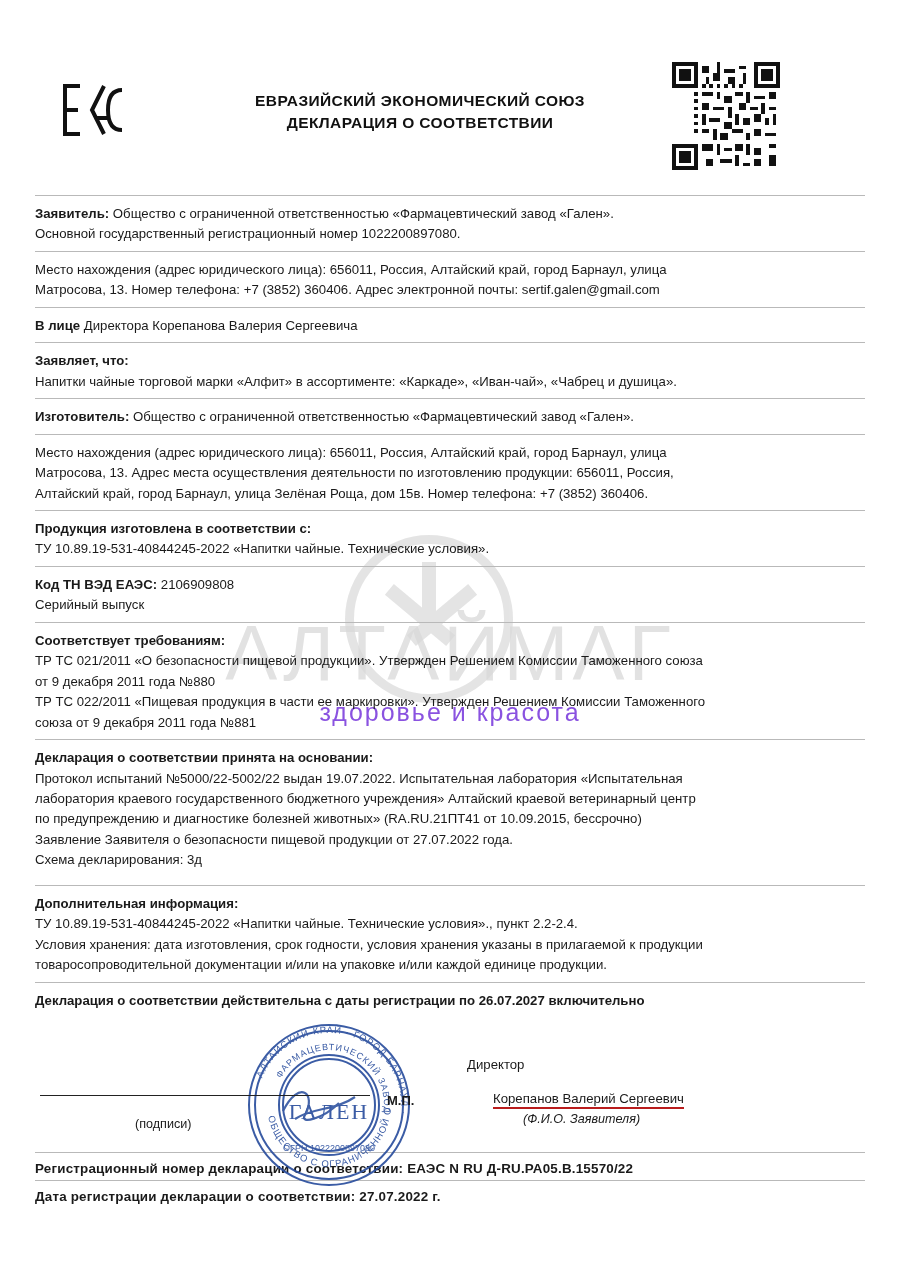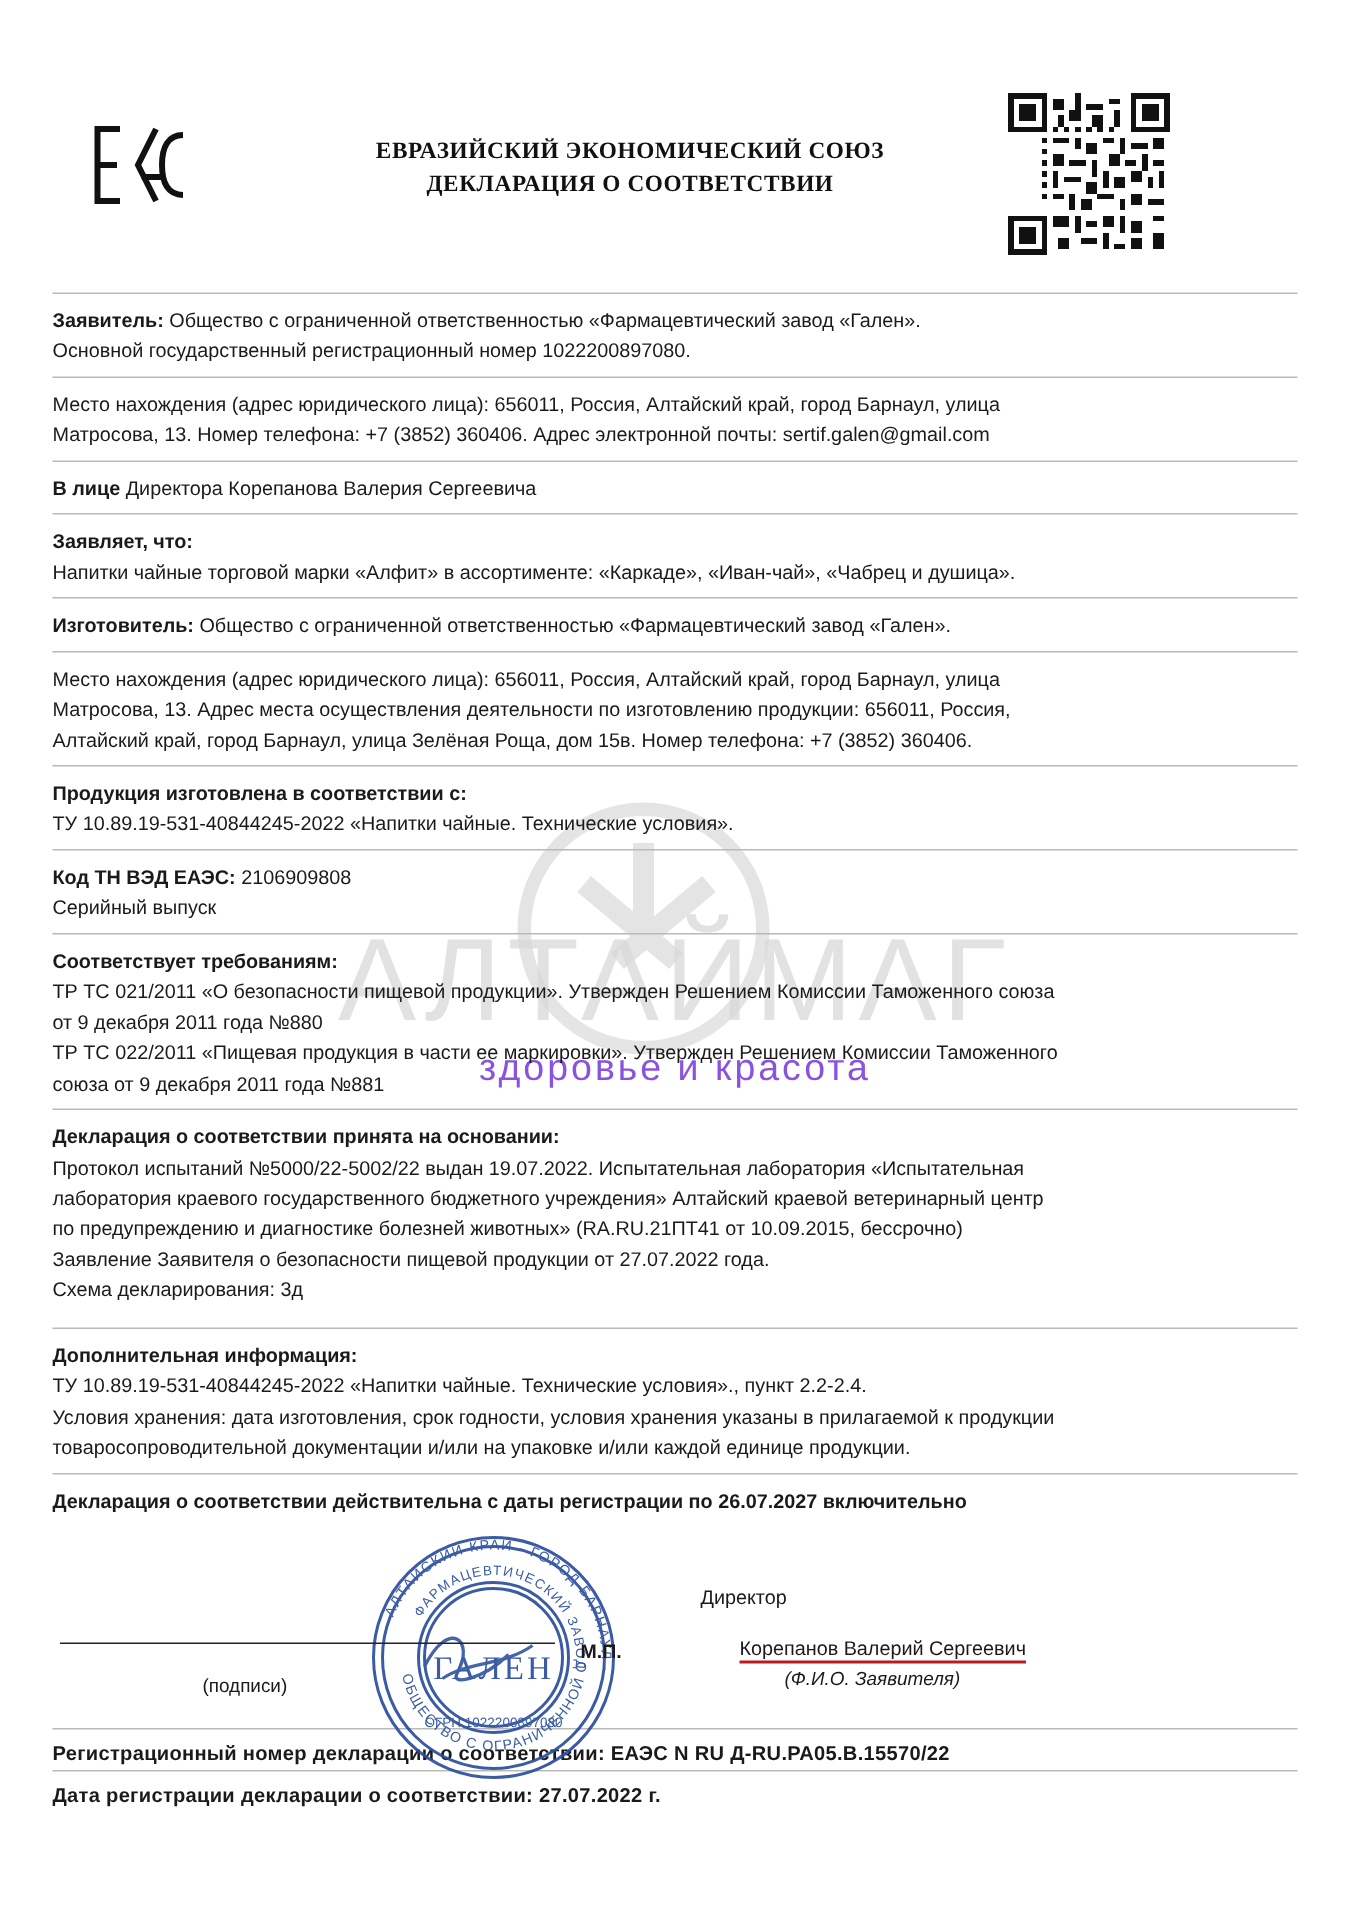--- a/index.html
+++ b/index.html
@@ -110,21 +110,20 @@
     color: #111;
   }
   .eac-mark svg { display: block; }
 
   .title-block {
     position: absolute;
     left: 190px;
     top: 90px;
     width: 460px;
     text-align: center;
-    font-family: Liberation Serif, serif;
   }
   .title-line {
     font-size: 15.5px;
     font-weight: bold;
     letter-spacing: .4px;
     line-height: 1.45;
     color: #111;
   }
 
   .qr {

